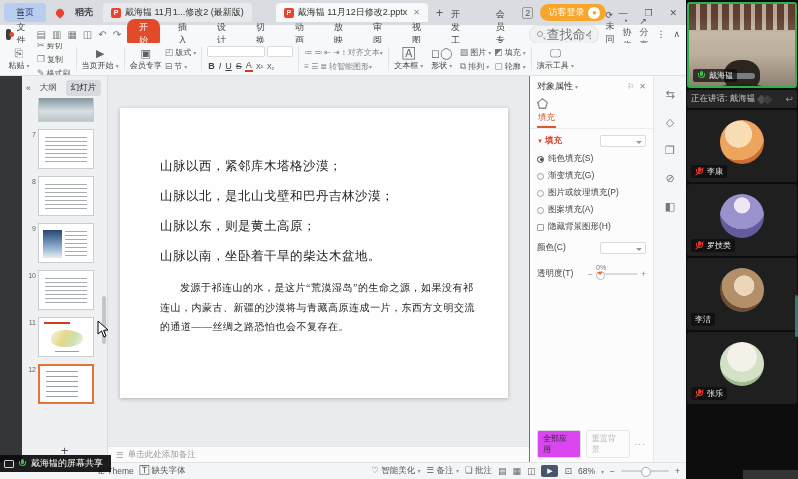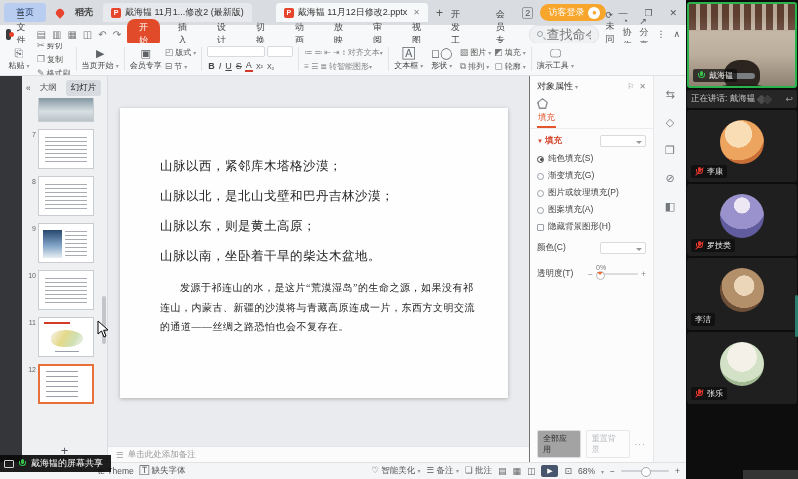--- a/index.html
+++ b/index.html
@@ -105,21 +105,21 @@
   .radio.on { border-color:#444; }
   .radio.on::after { content:""; position:absolute; left:1.5px; top:1.5px; width:3px; height:3px; border-radius:50%; background:#444; }
   .cbx { width:7px; height:7px; border:1px solid #9aa0a6; border-radius:1px; flex:0 0 auto;}
   .pp-row { display:flex; align-items:center; margin:9px 0 0; }
   .tsl { display:flex; align-items:center; gap:3px; margin-left:auto; color:#888; }
   .track { width:42px; height:2px; background:#ddd; border-radius:1px; position:relative; }
   .track::before { content:""; position:absolute; left:0; top:-2.5px; width:7px; height:7px; border-radius:50%; background:#fff; border:1px solid #bbb; }
   .tmark { position:absolute; left:0; top:-9px; font-size:7px; color:#777; }
   .tmark::after { content:""; position:absolute; left:1px; top:8px; border:3px solid transparent; border-top-color:#e8703a; }
   .pp-foot { position:absolute; left:7px; right:7px; bottom:4px; display:flex; align-items:center; gap:5px; }
-  .btn { background:#a3a3a3; border:1px solid #d9dbde; border-radius:2px; padding:2px 5px; font-size:8px; color:#333; }
+  .btn { background:#d946ef; border:1px solid #d9dbde; border-radius:2px; padding:2px 5px; font-size:8px; color:#333; }
   .btn.dis { background:transparent; border-color:#e6e7e9; color:#b8babd; }
   .dots { margin-left:auto; color:#999; letter-spacing:1px; }
 
   
   .strip { width:33px; background:#f5f6f8; border-left:1px solid #e6e7e9; flex:0 0 auto; display:flex; flex-direction:column; align-items:center; gap:15px; padding-top:12px; color:#75787c; font-size:11px; }
 
   
   .statusbar { height:17px; background:#f4f5f6; border-top:1px solid #e1e2e4; display:flex; align-items:center; font-size:8.5px; color:#555; padding:0 6px; flex:0 0 auto; }
   .sb-left { display:flex; align-items:center; gap:6px; margin-left:92px; }
   .sb-right { margin-left:auto; display:flex; align-items:center; gap:6px; }

